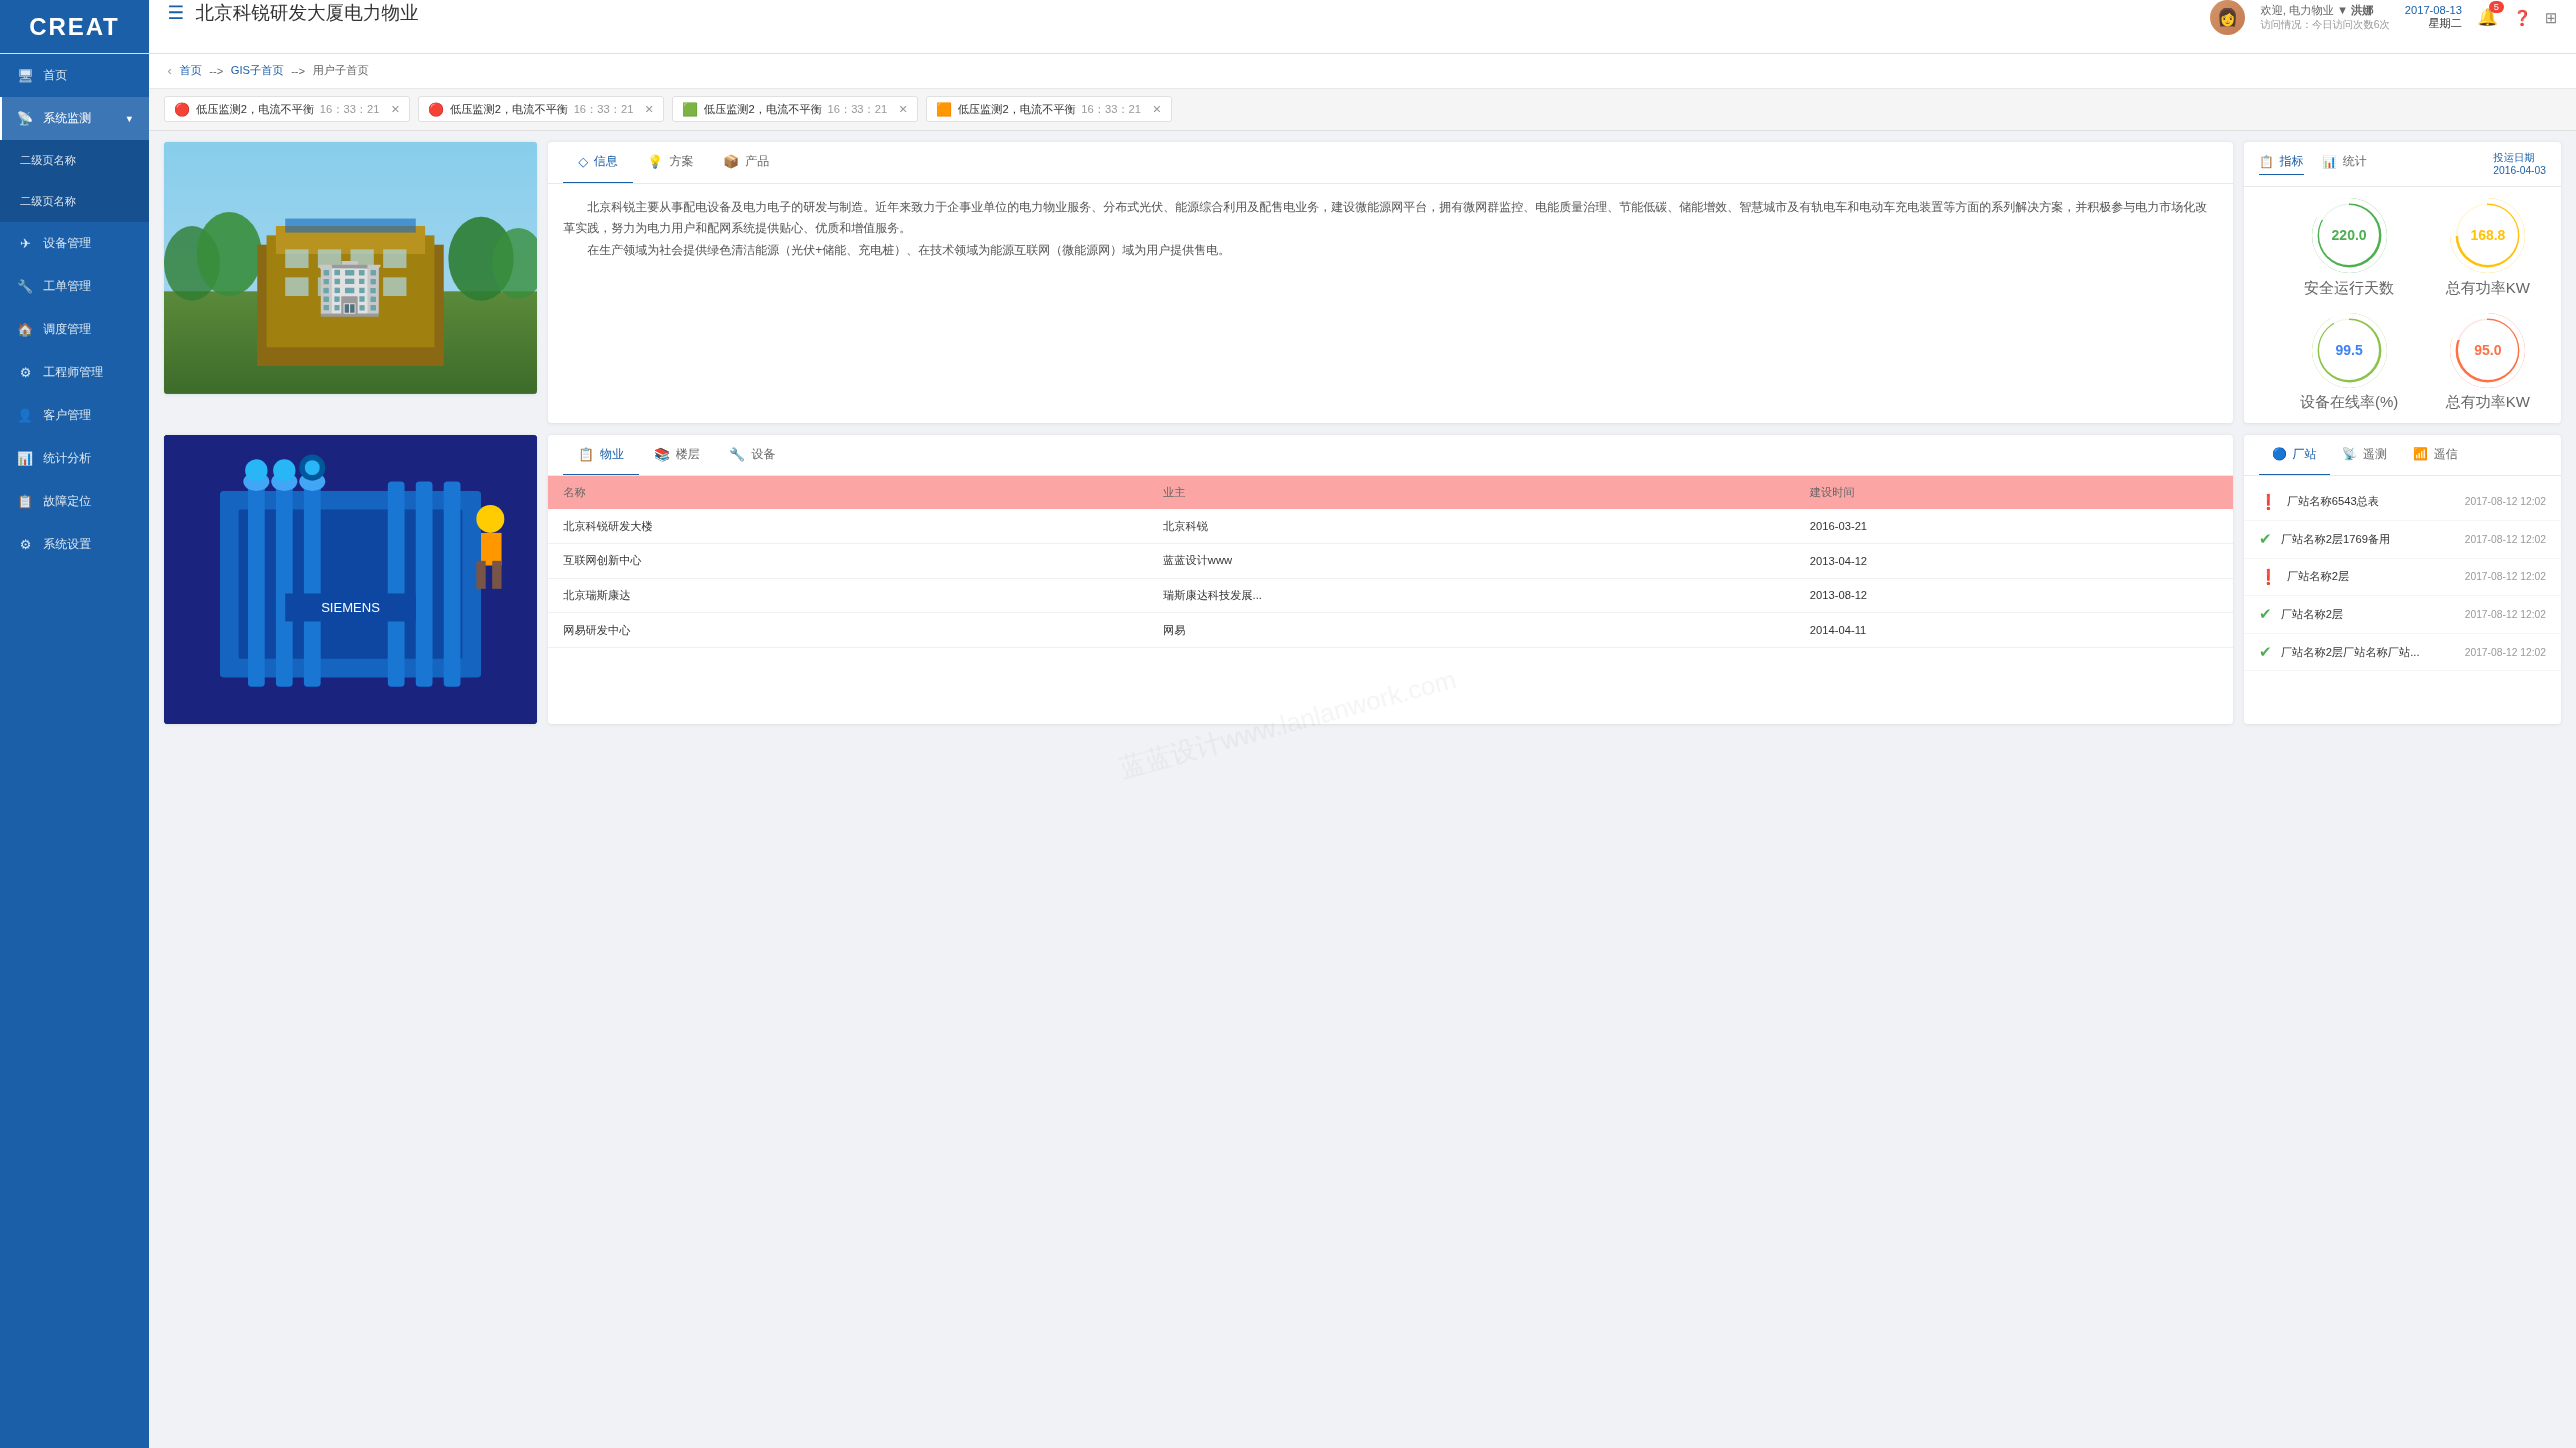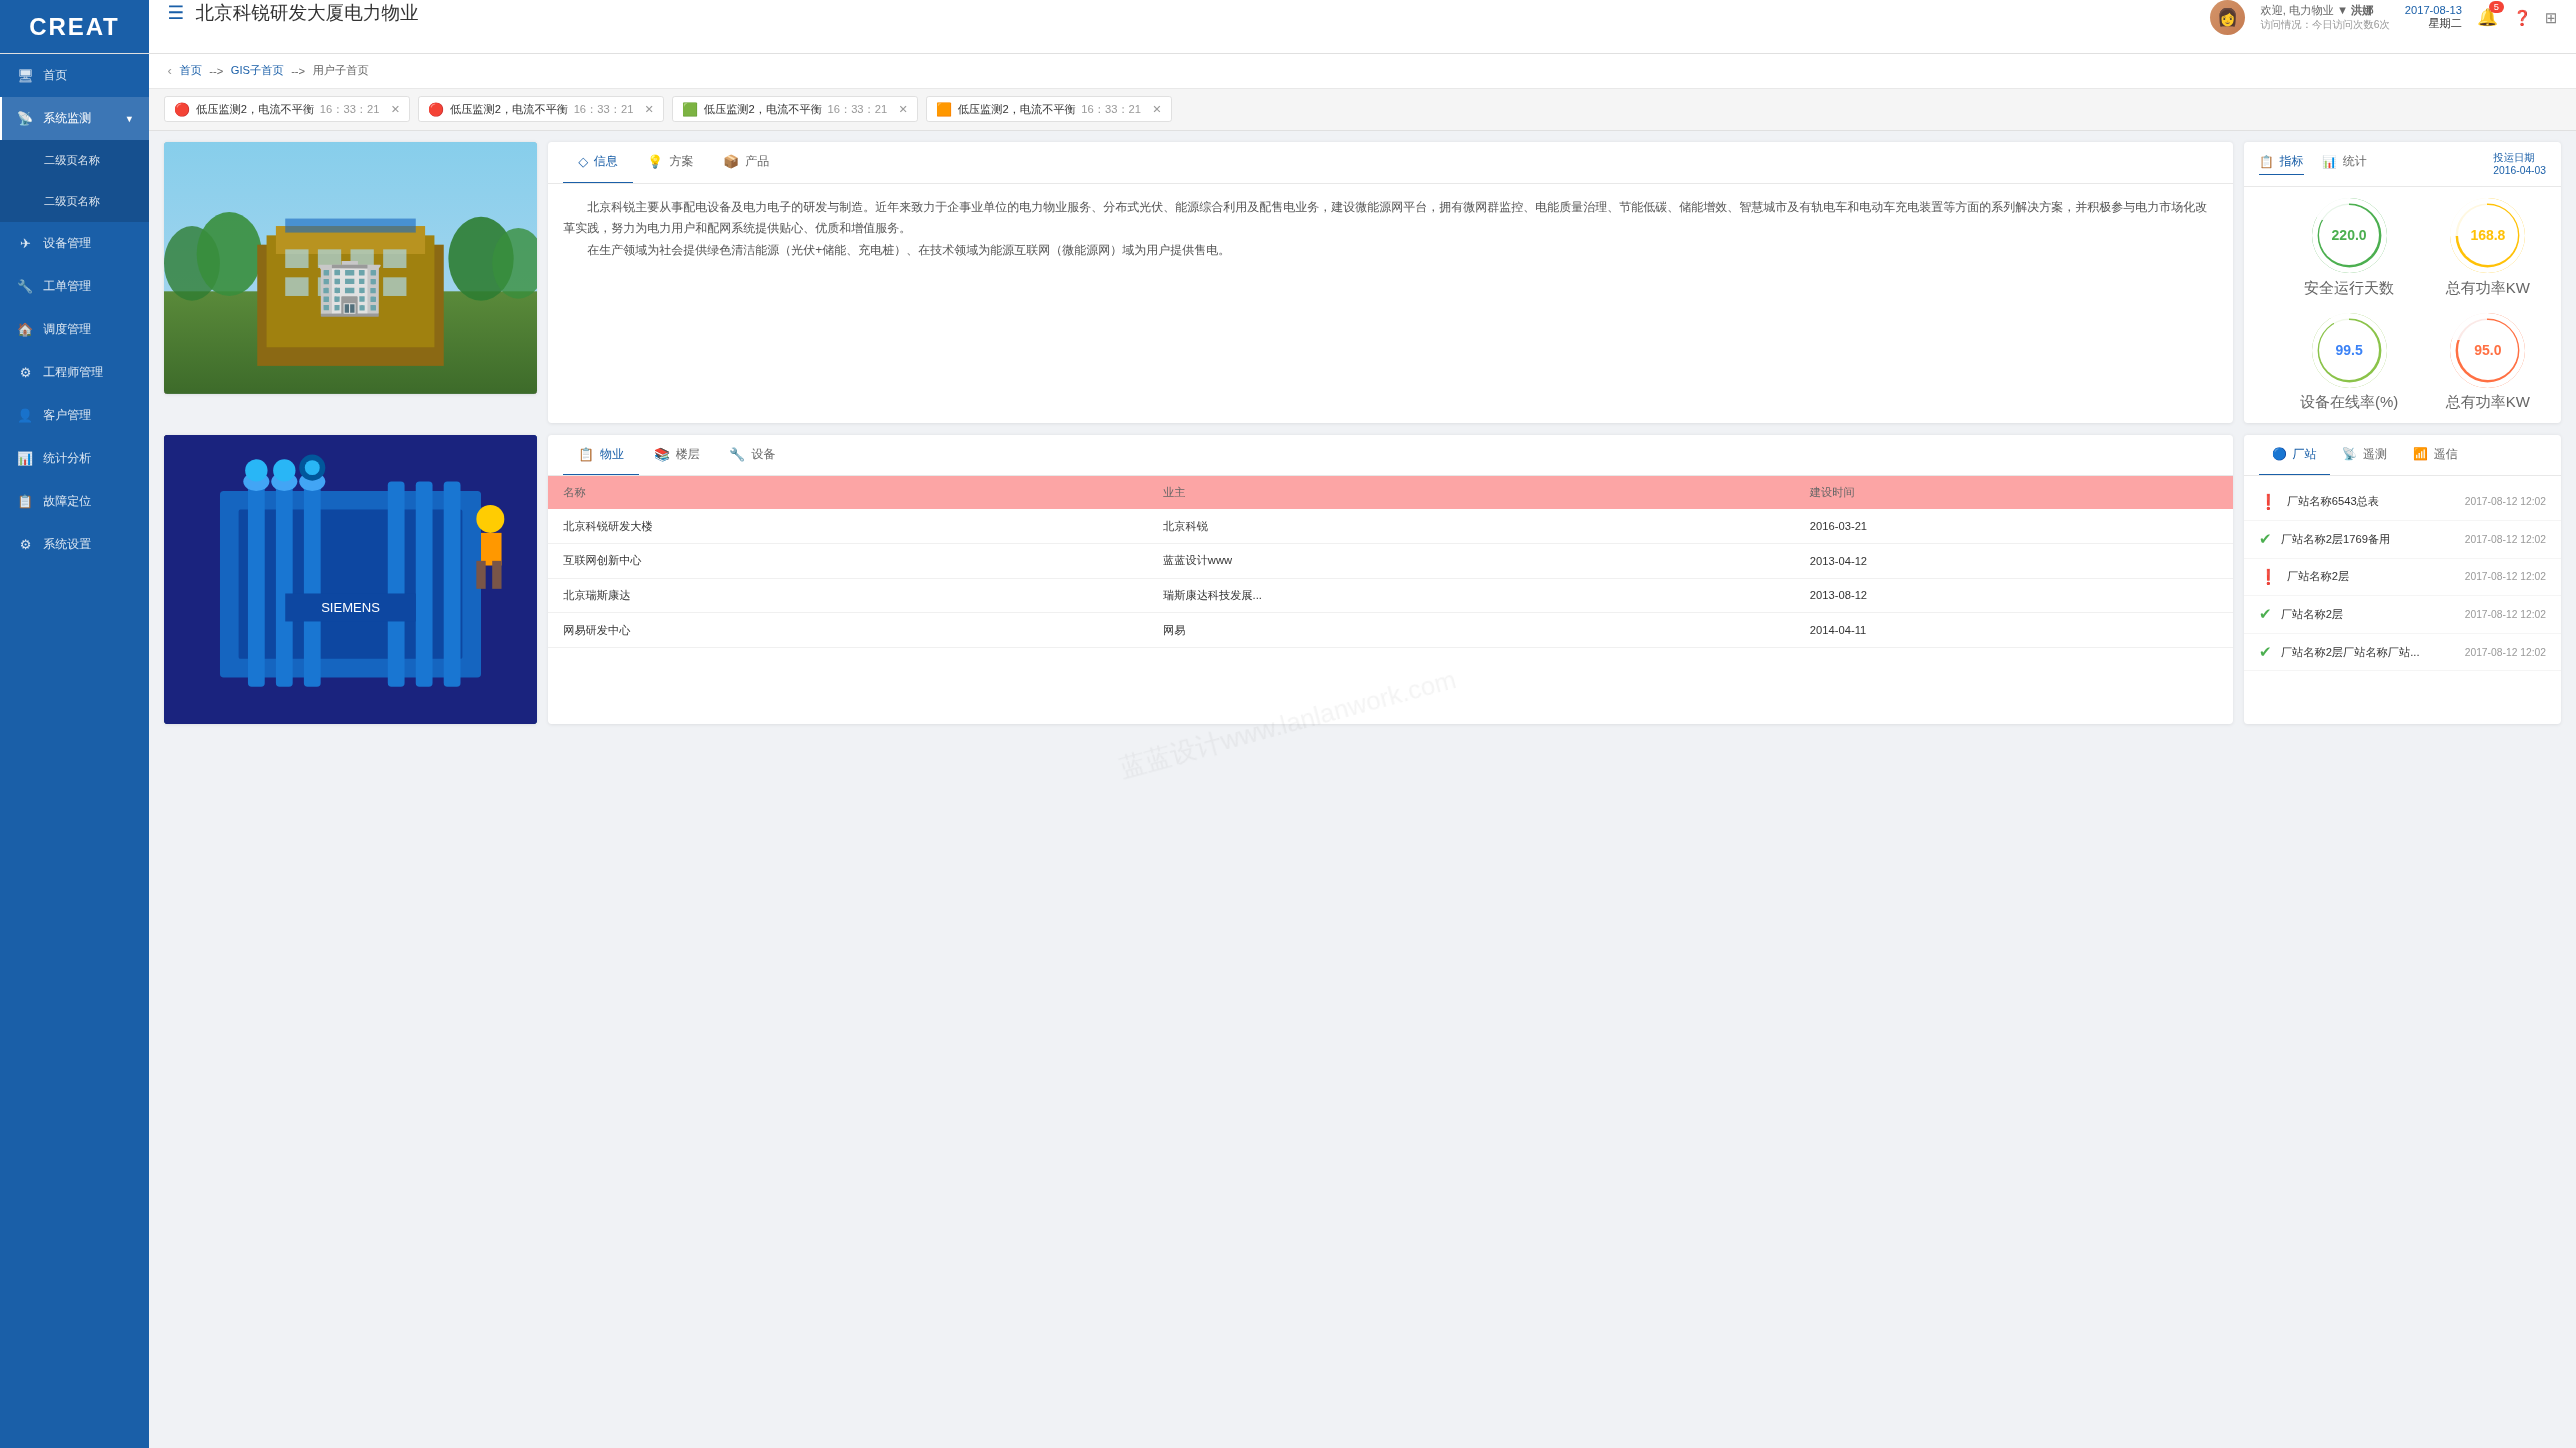--- a/index.html
+++ b/index.html
@@ -94,21 +94,21 @@
     }
     .sidebar-item.active {
       background: rgba(255,255,255,0.15);
       border-left-color: #fff;
       color: #fff;
     }
     .sidebar-item .icon { font-size: 13px; width: 17px; text-align: center; }
     .sidebar-item .label { flex: 1; }
     .sidebar-item .arrow { font-size: 9.3px; }
     .sidebar-submenu { background: rgba(0,0,0,0.15); }
-    .sidebar-submenu .sidebar-item { padding-left: 42px; font-size: 11.2px; }
+    .sidebar-submenu .sidebar-item { padding-left: 18px; font-size: 11.2px; }
 
     
     .content-area {
       flex: 1;
       display: flex;
       flex-direction: column;
       overflow: hidden;
     }
 
     

